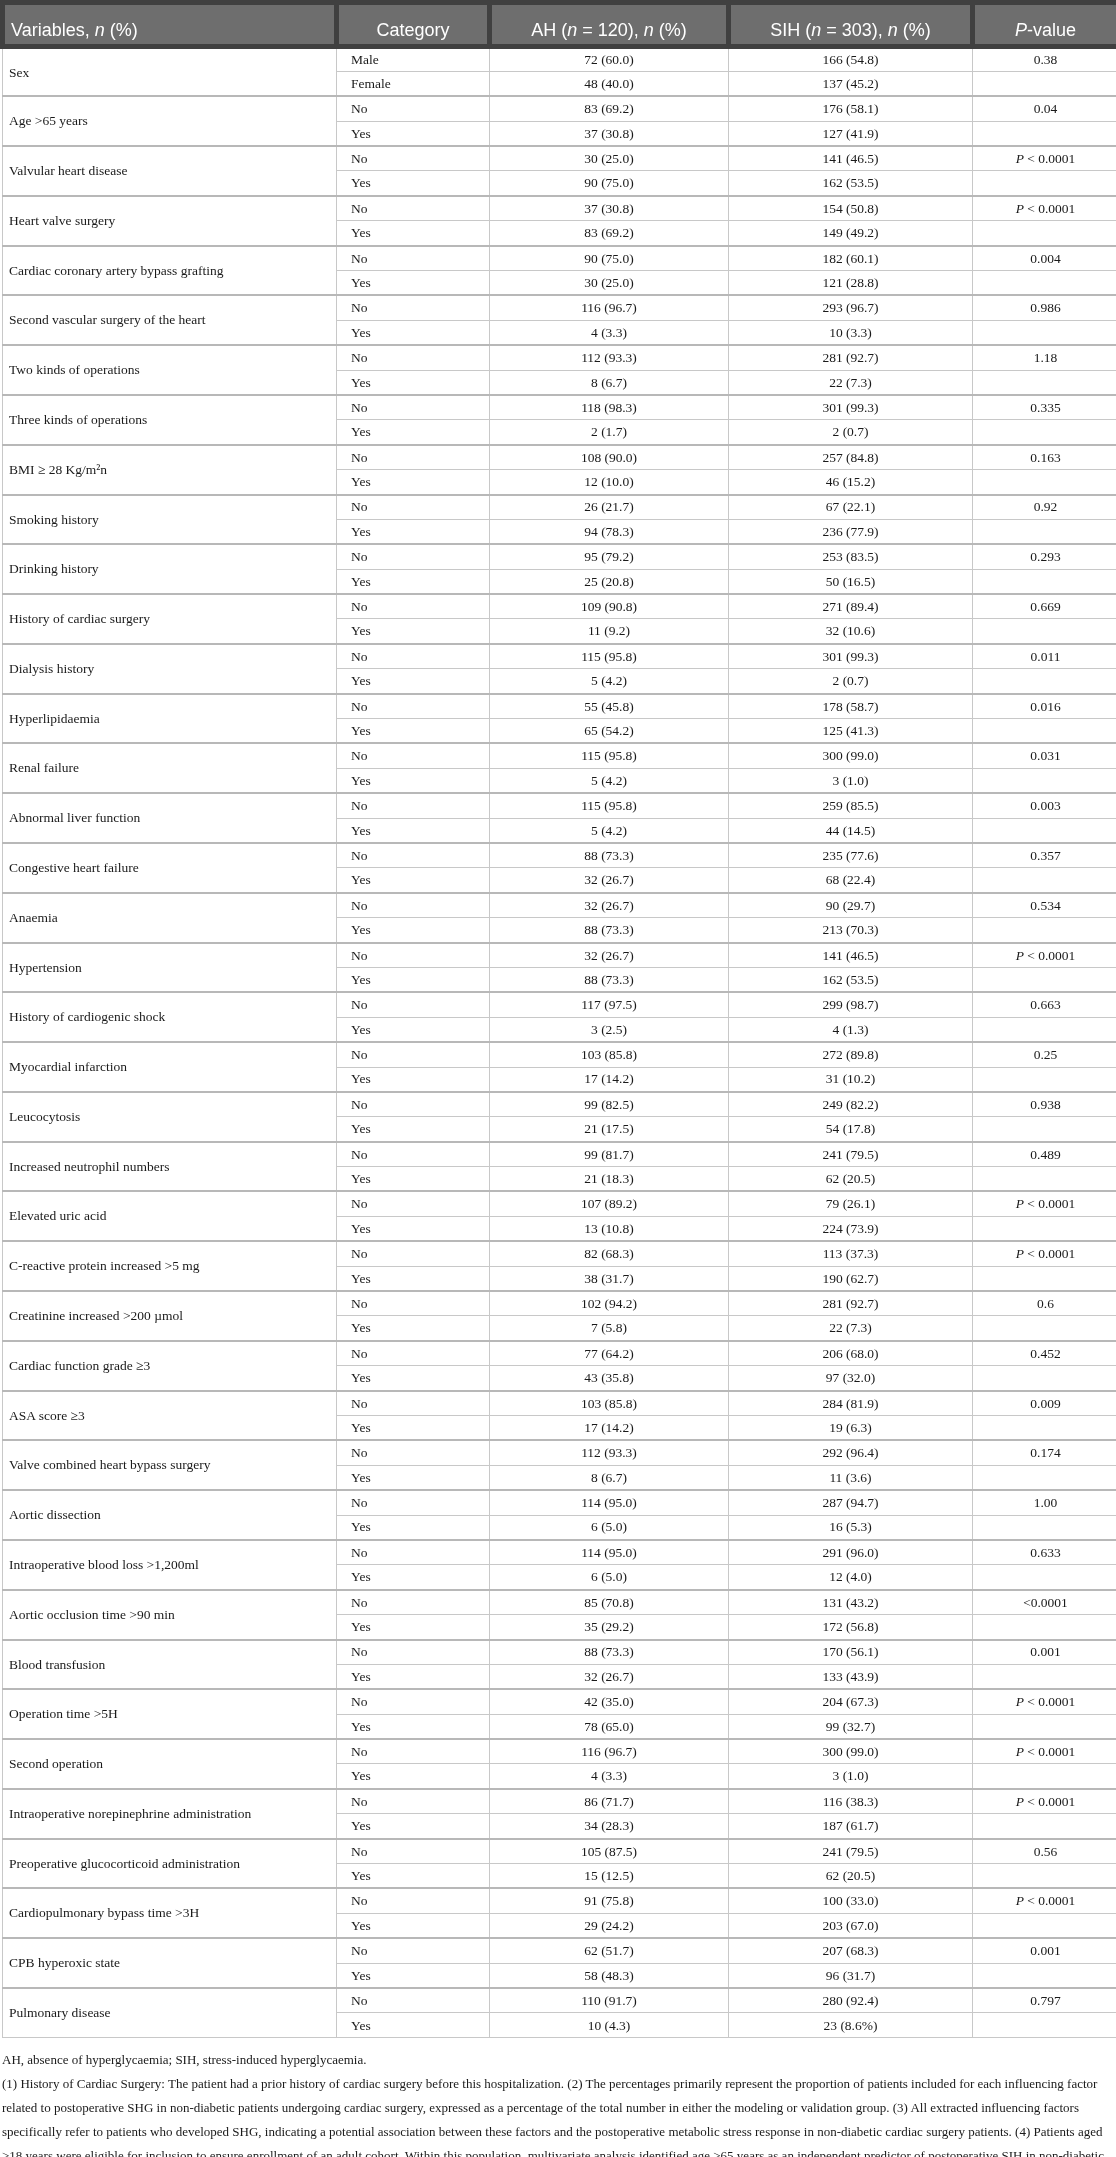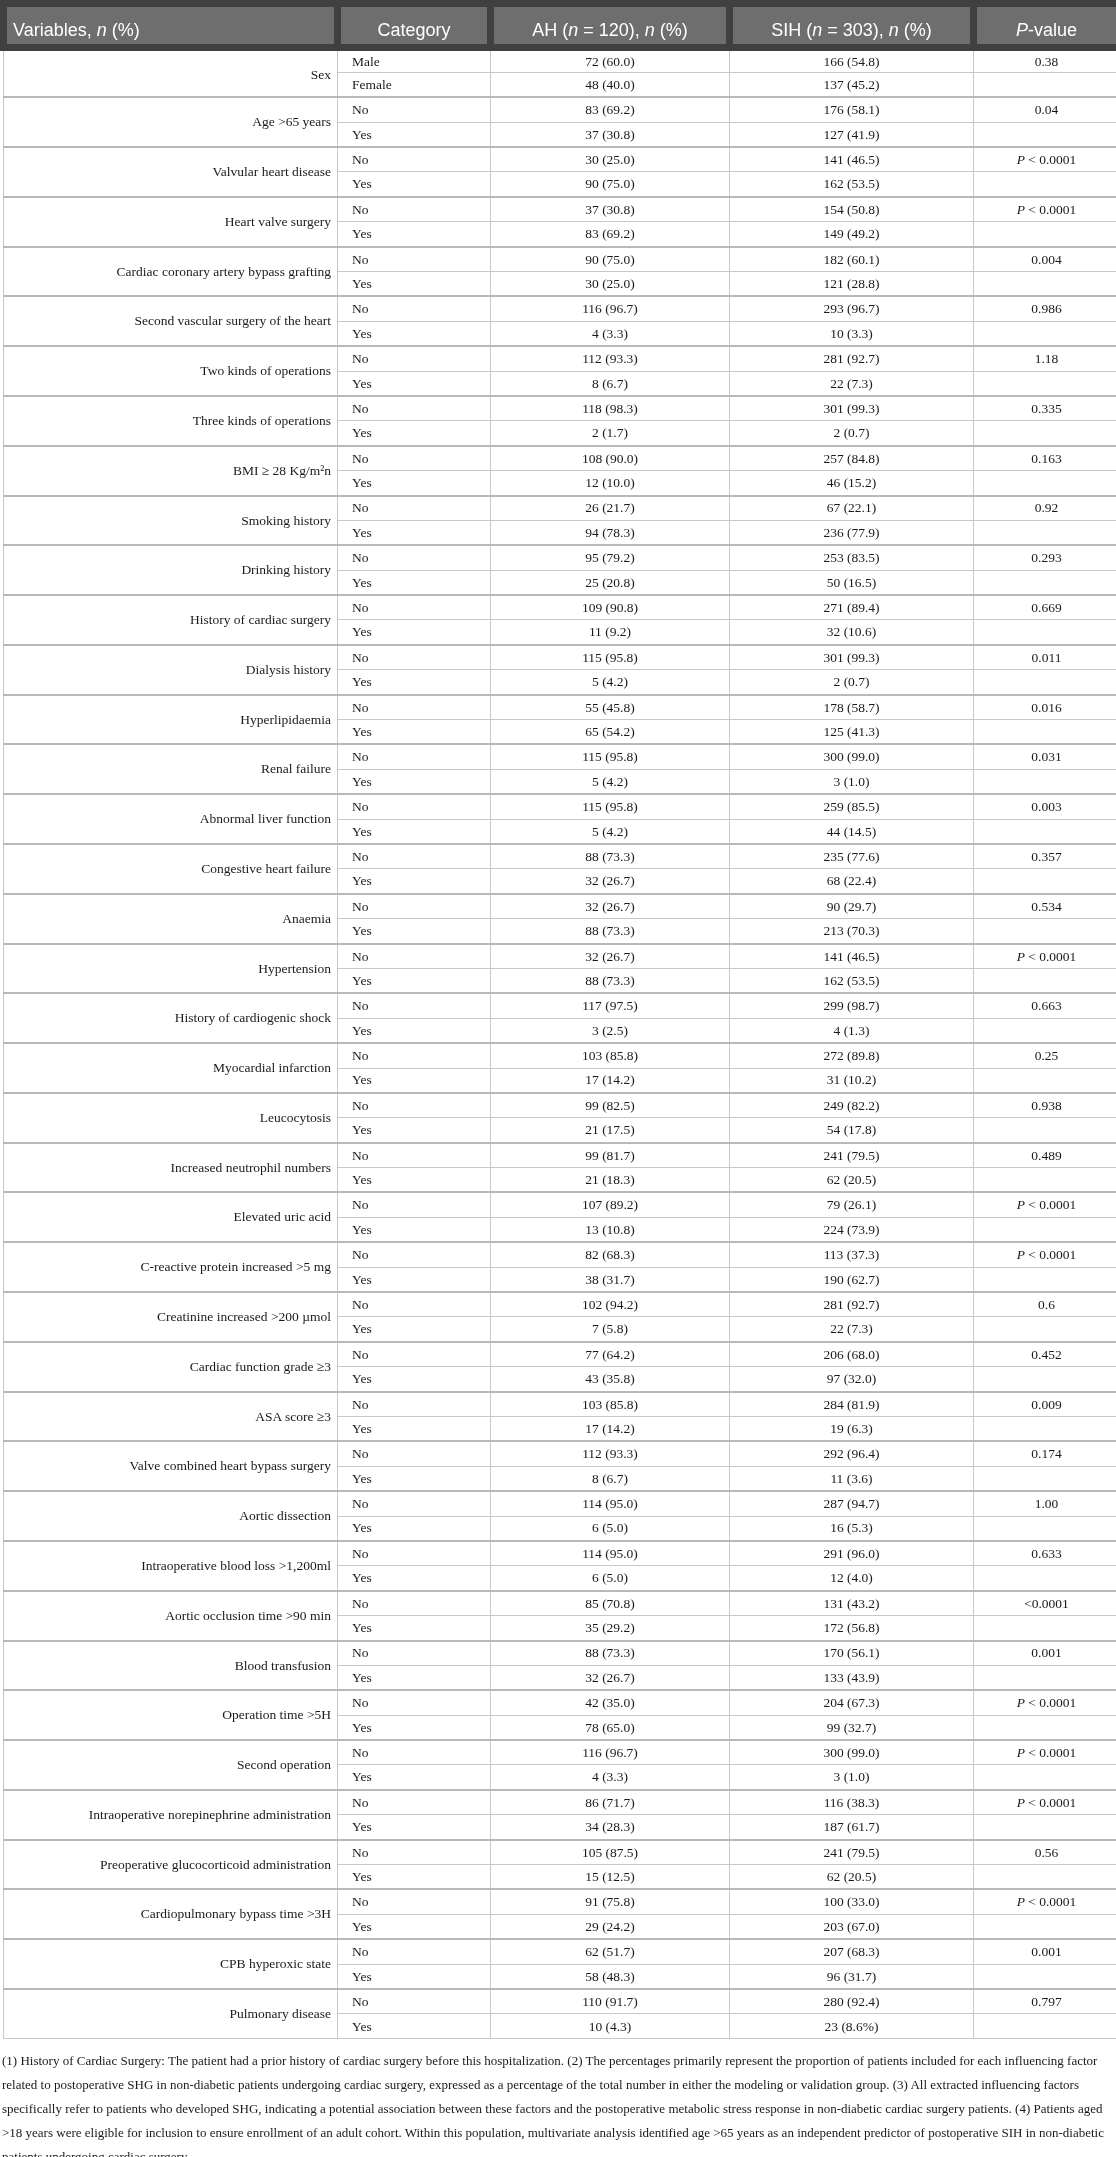--- a/index.html
+++ b/index.html
@@ -1,29 +1,29 @@
 <!DOCTYPE html>
 <html><head>
 <meta charset="utf-8">
 <style>
   html, body { margin: 0; padding: 0; background: #ffffff; }
   body { width: 1116px; font-family: "Liberation Serif", "DejaVu Serif", serif; color: #1a1a1a; }
   table { border-collapse: collapse; width: 1116px; table-layout: fixed; }
   col.c1 { width: 334px; } col.c2 { width: 153px; } col.c3 { width: 239px; } col.c4 { width: 244px; } col.c5 { width: 146px; }
   thead th {
     background: #6e6e6e; color: #ffffff; font-family: "Liberation Sans", "DejaVu Sans", sans-serif;
-    font-weight: normal; font-size: 18px; height: 44px; padding: 0 6px; border: 7px solid #404040;
+    font-weight: normal; font-size: 18px; height: 44px; padding: 0 6px; border: 5px solid #404040;
     text-align: center; vertical-align: bottom; padding-bottom: 3px; box-sizing: border-box;
   }
   thead th.first { text-align: left; }
   tbody td {
     border: 1px solid #c8c8c8; font-size: 13.5px; height: 24.9px; padding: 0 6px; box-sizing: border-box;
     text-align: center; vertical-align: middle; line-height: 1;
   }
-  tbody td.var { text-align: right; vertical-align: top; padding-top: 17px; }
+  tbody td.var { text-align: left; vertical-align: top; padding-top: 17px; }
   tbody td.cat { text-align: left; padding-left: 14px; }
   tbody tr.grp-start td { border-top: 2px solid #b8b8b8; }
   .foot { font-size: 13px; line-height: 24px; padding: 10px 2px 0 2px; }
   i { font-style: italic; }
 </style>
 </head>
 <body>
 
 <table>
   <colgroup>
@@ -560,14 +560,15 @@
       <tr>
         <td class="cat">Yes</td>
         <td>10 (4.3)</td>
         <td>23 (8.6%)</td>
         <td class="pv"></td>
       </tr>
     </tbody>
 </table>
 
 <div class="foot">
+  <div>AH, absence of hyperglycaemia; SIH, stress-induced hyperglycaemia.</div>
   <div>(1) History of Cardiac Surgery: The patient had a prior history of cardiac surgery before this hospitalization. (2) The percentages primarily represent the proportion of patients included for each influencing factor related to postoperative SHG in non-diabetic patients undergoing cardiac surgery, expressed as a percentage of the total number in either the modeling or validation group. (3) All extracted influencing factors specifically refer to patients who developed SHG, indicating a potential association between these factors and the postoperative metabolic stress response in non-diabetic cardiac surgery patients. (4) Patients aged &gt;18 years were eligible for inclusion to ensure enrollment of an adult cohort. Within this population, multivariate analysis identified age &gt;65 years as an independent predictor of postoperative SIH in non-diabetic patients undergoing cardiac surgery.</div>
 </div>
 
 </body></html>

